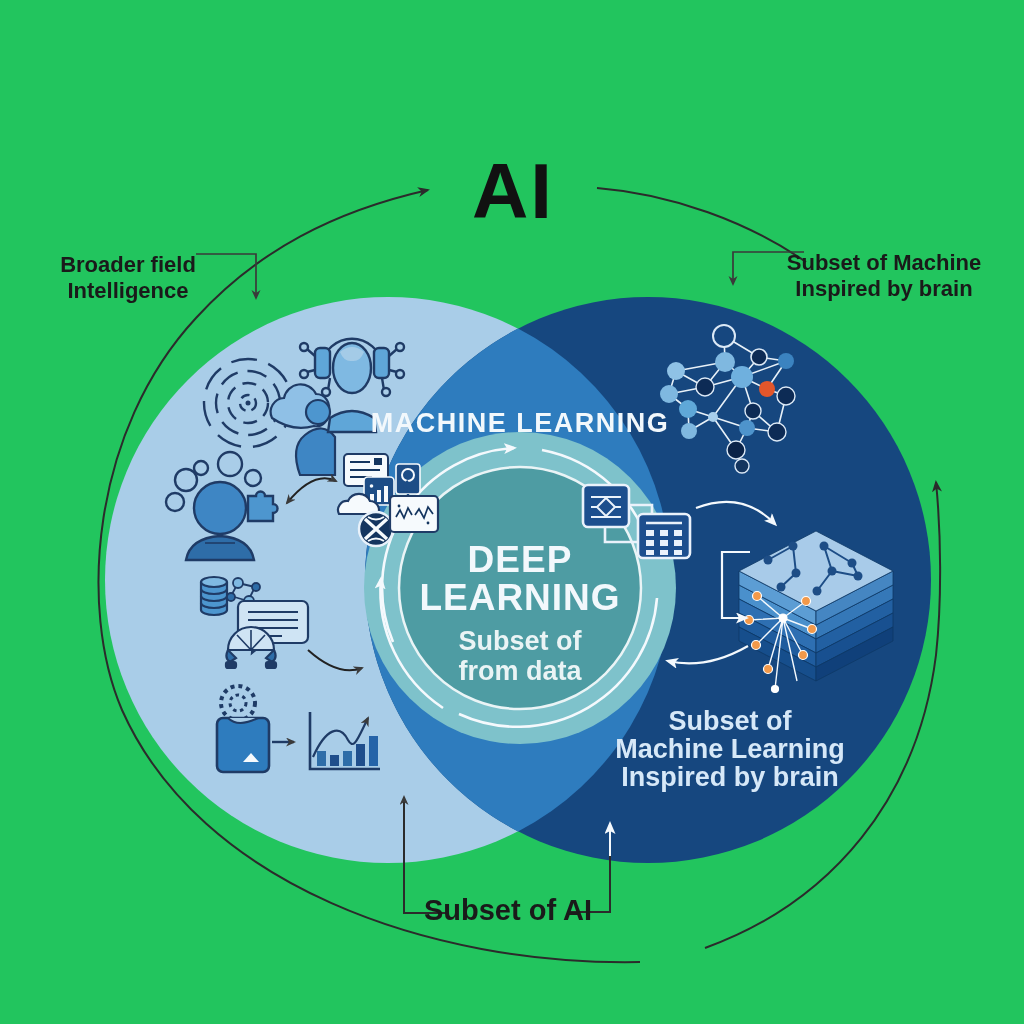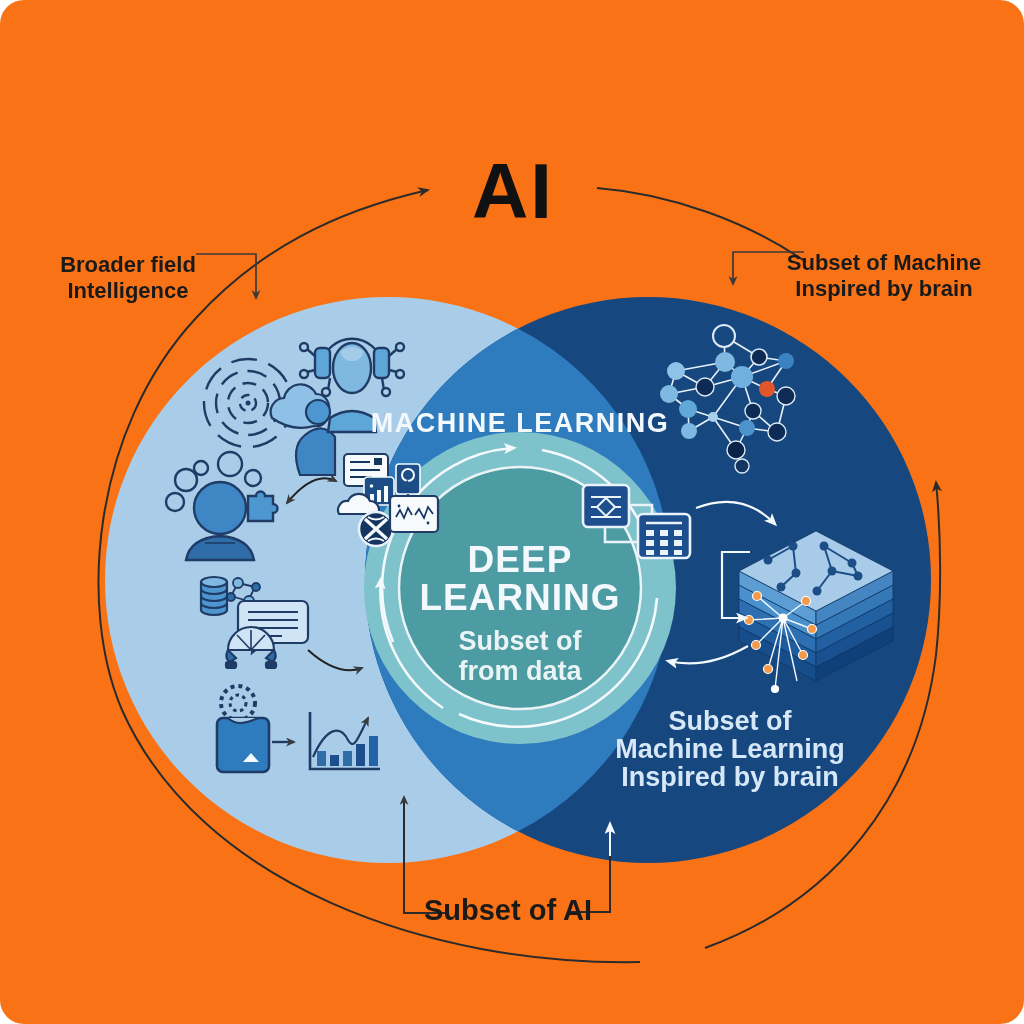--- a/index.html
+++ b/index.html
@@ -1,17 +1,17 @@
 <!DOCTYPE html>
 <html><head>
 <meta charset="utf-8">
 <style>
   html,body{margin:0;padding:0;background:#ffffff;}
-  #stage{position:relative;width:1024px;height:1024px;background:#f97316;overflow:hidden;
-         font-family:"Liberation Sans","DejaVu Sans",sans-serif;border-radius:24px;}
+  #stage{position:relative;width:1024px;height:1024px;background:#22c55e;overflow:hidden;
+         font-family:"Liberation Sans","DejaVu Sans",sans-serif;}
   svg{display:block}
   text{font-family:"Liberation Sans","DejaVu Sans",sans-serif;}
 </style>
 </head>
 <body>
 
 <div id="stage">
 <svg width="1024" height="1024" viewBox="0 0 1024 1024">
   <defs>
     <marker id="ahDark" markerWidth="13" markerHeight="11" refX="10" refY="5" orient="auto" markerUnits="userSpaceOnUse">

